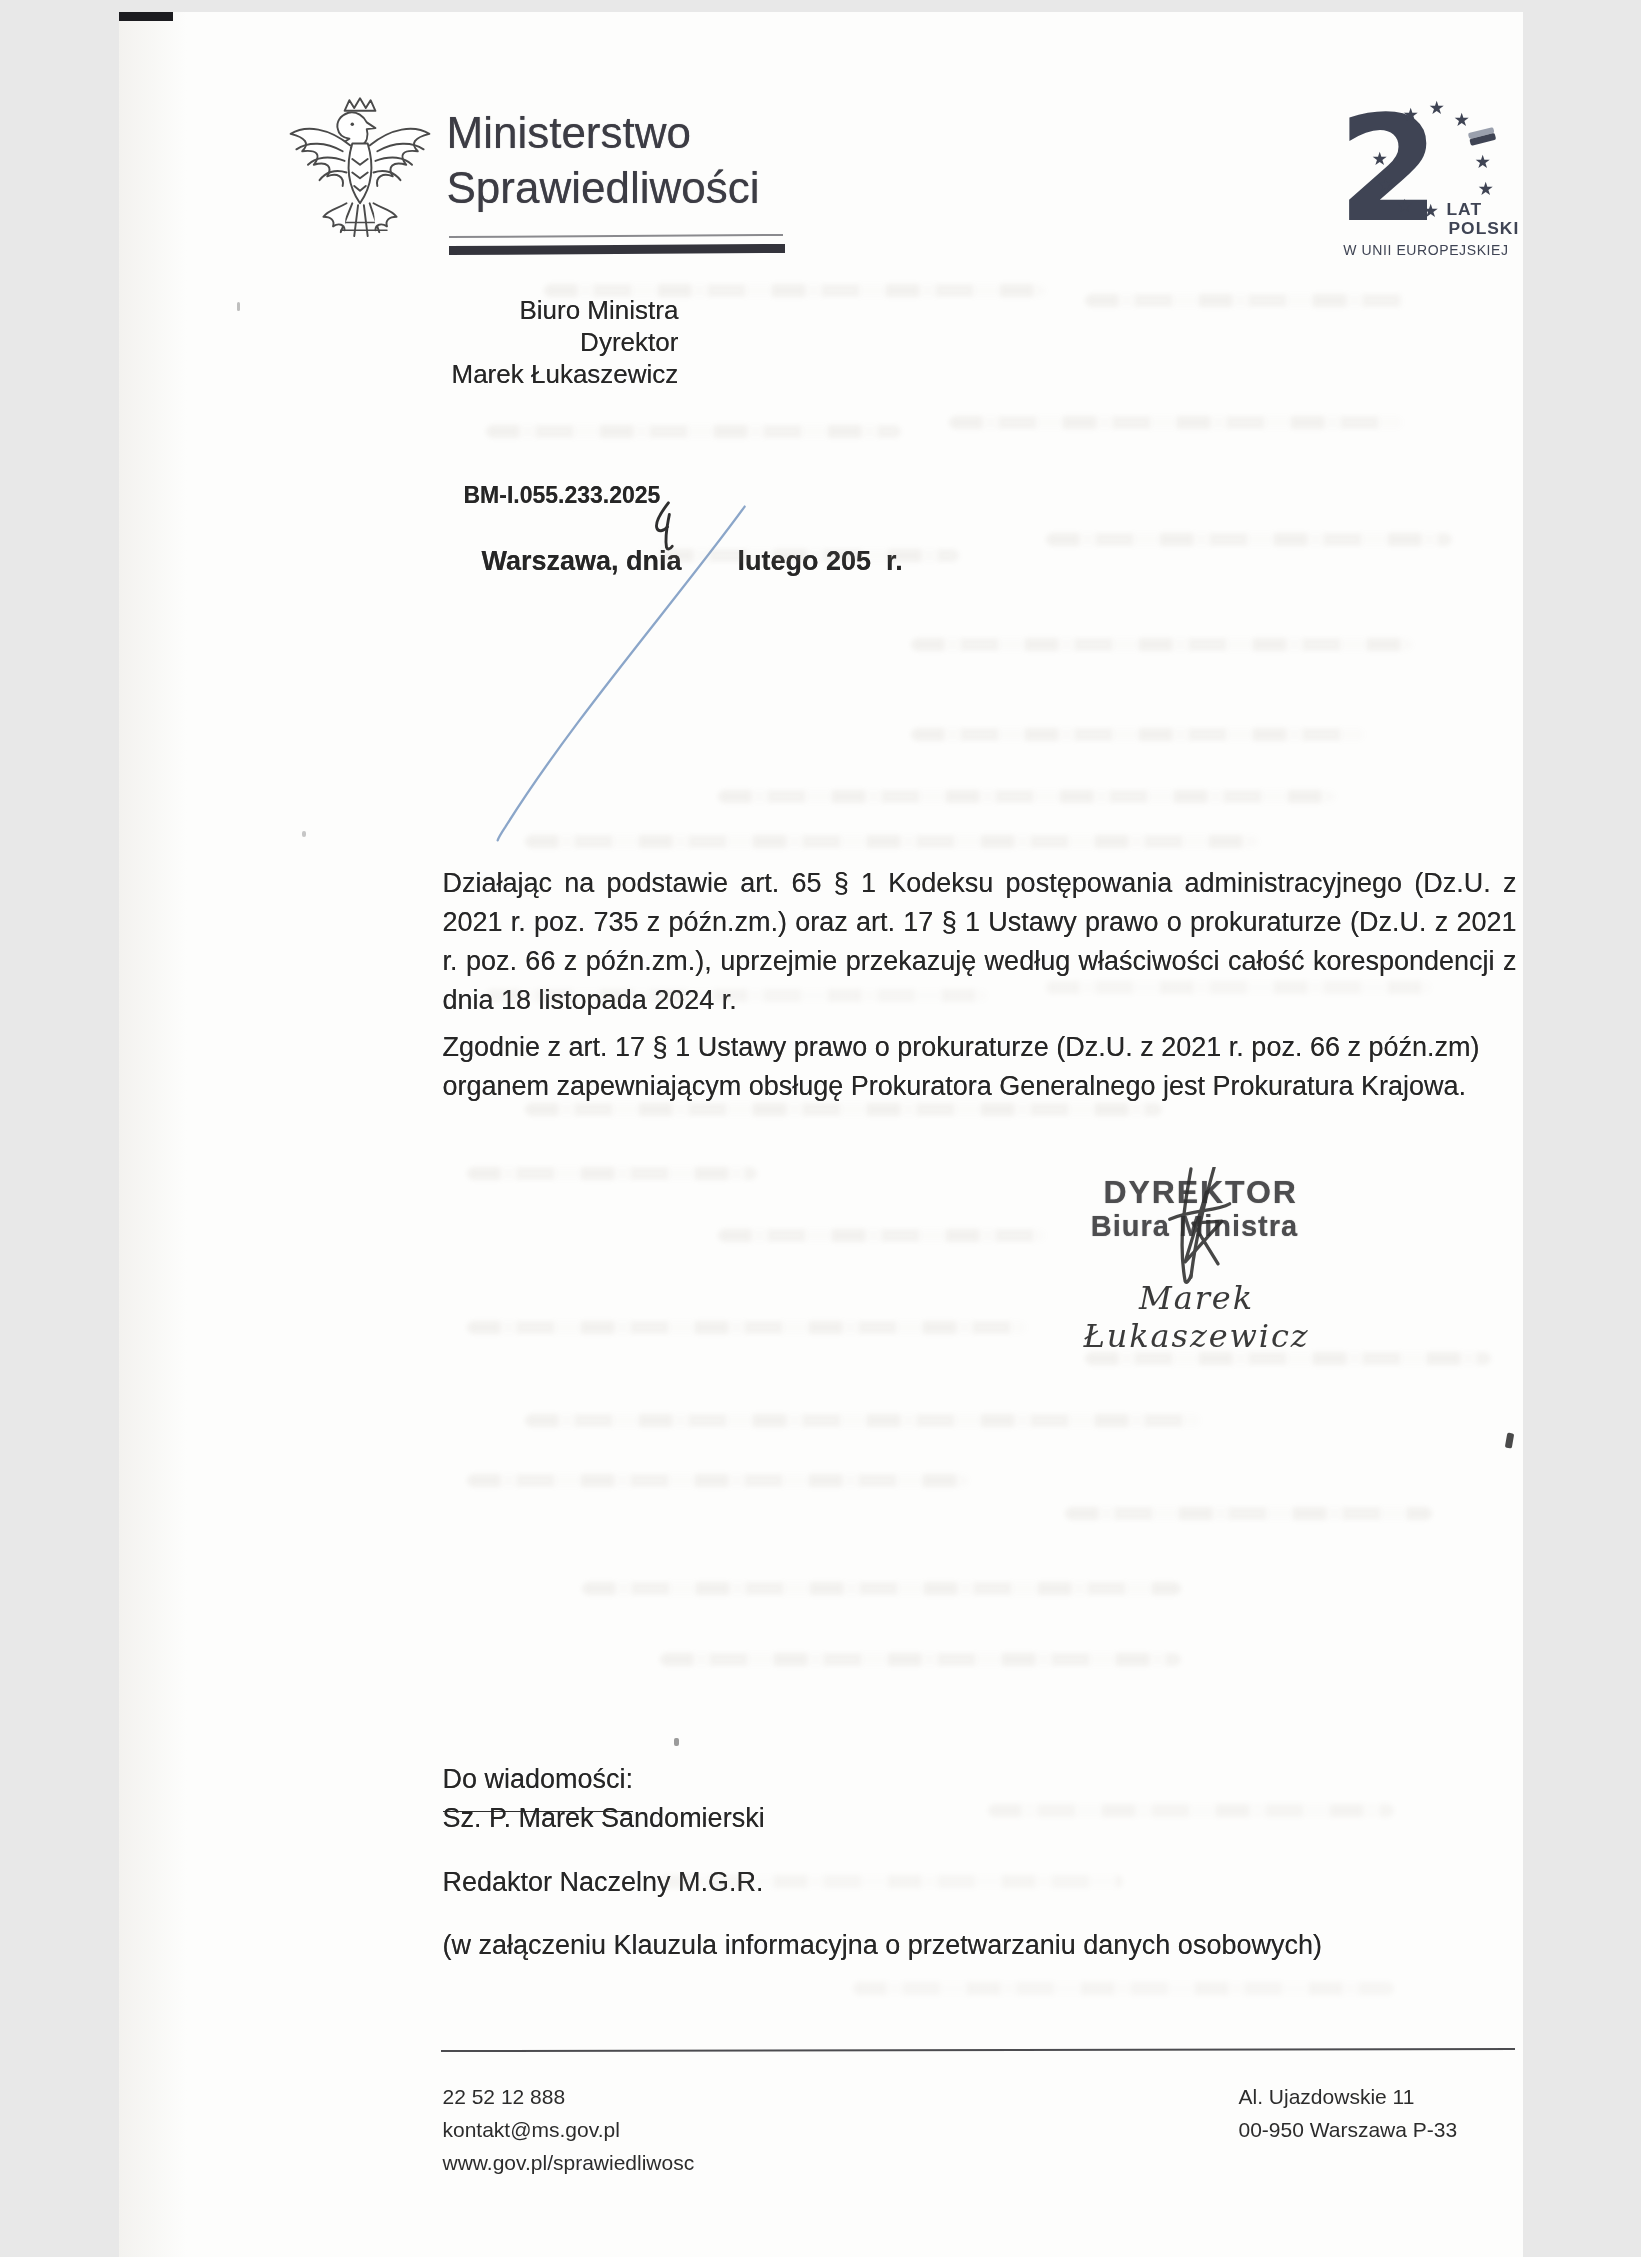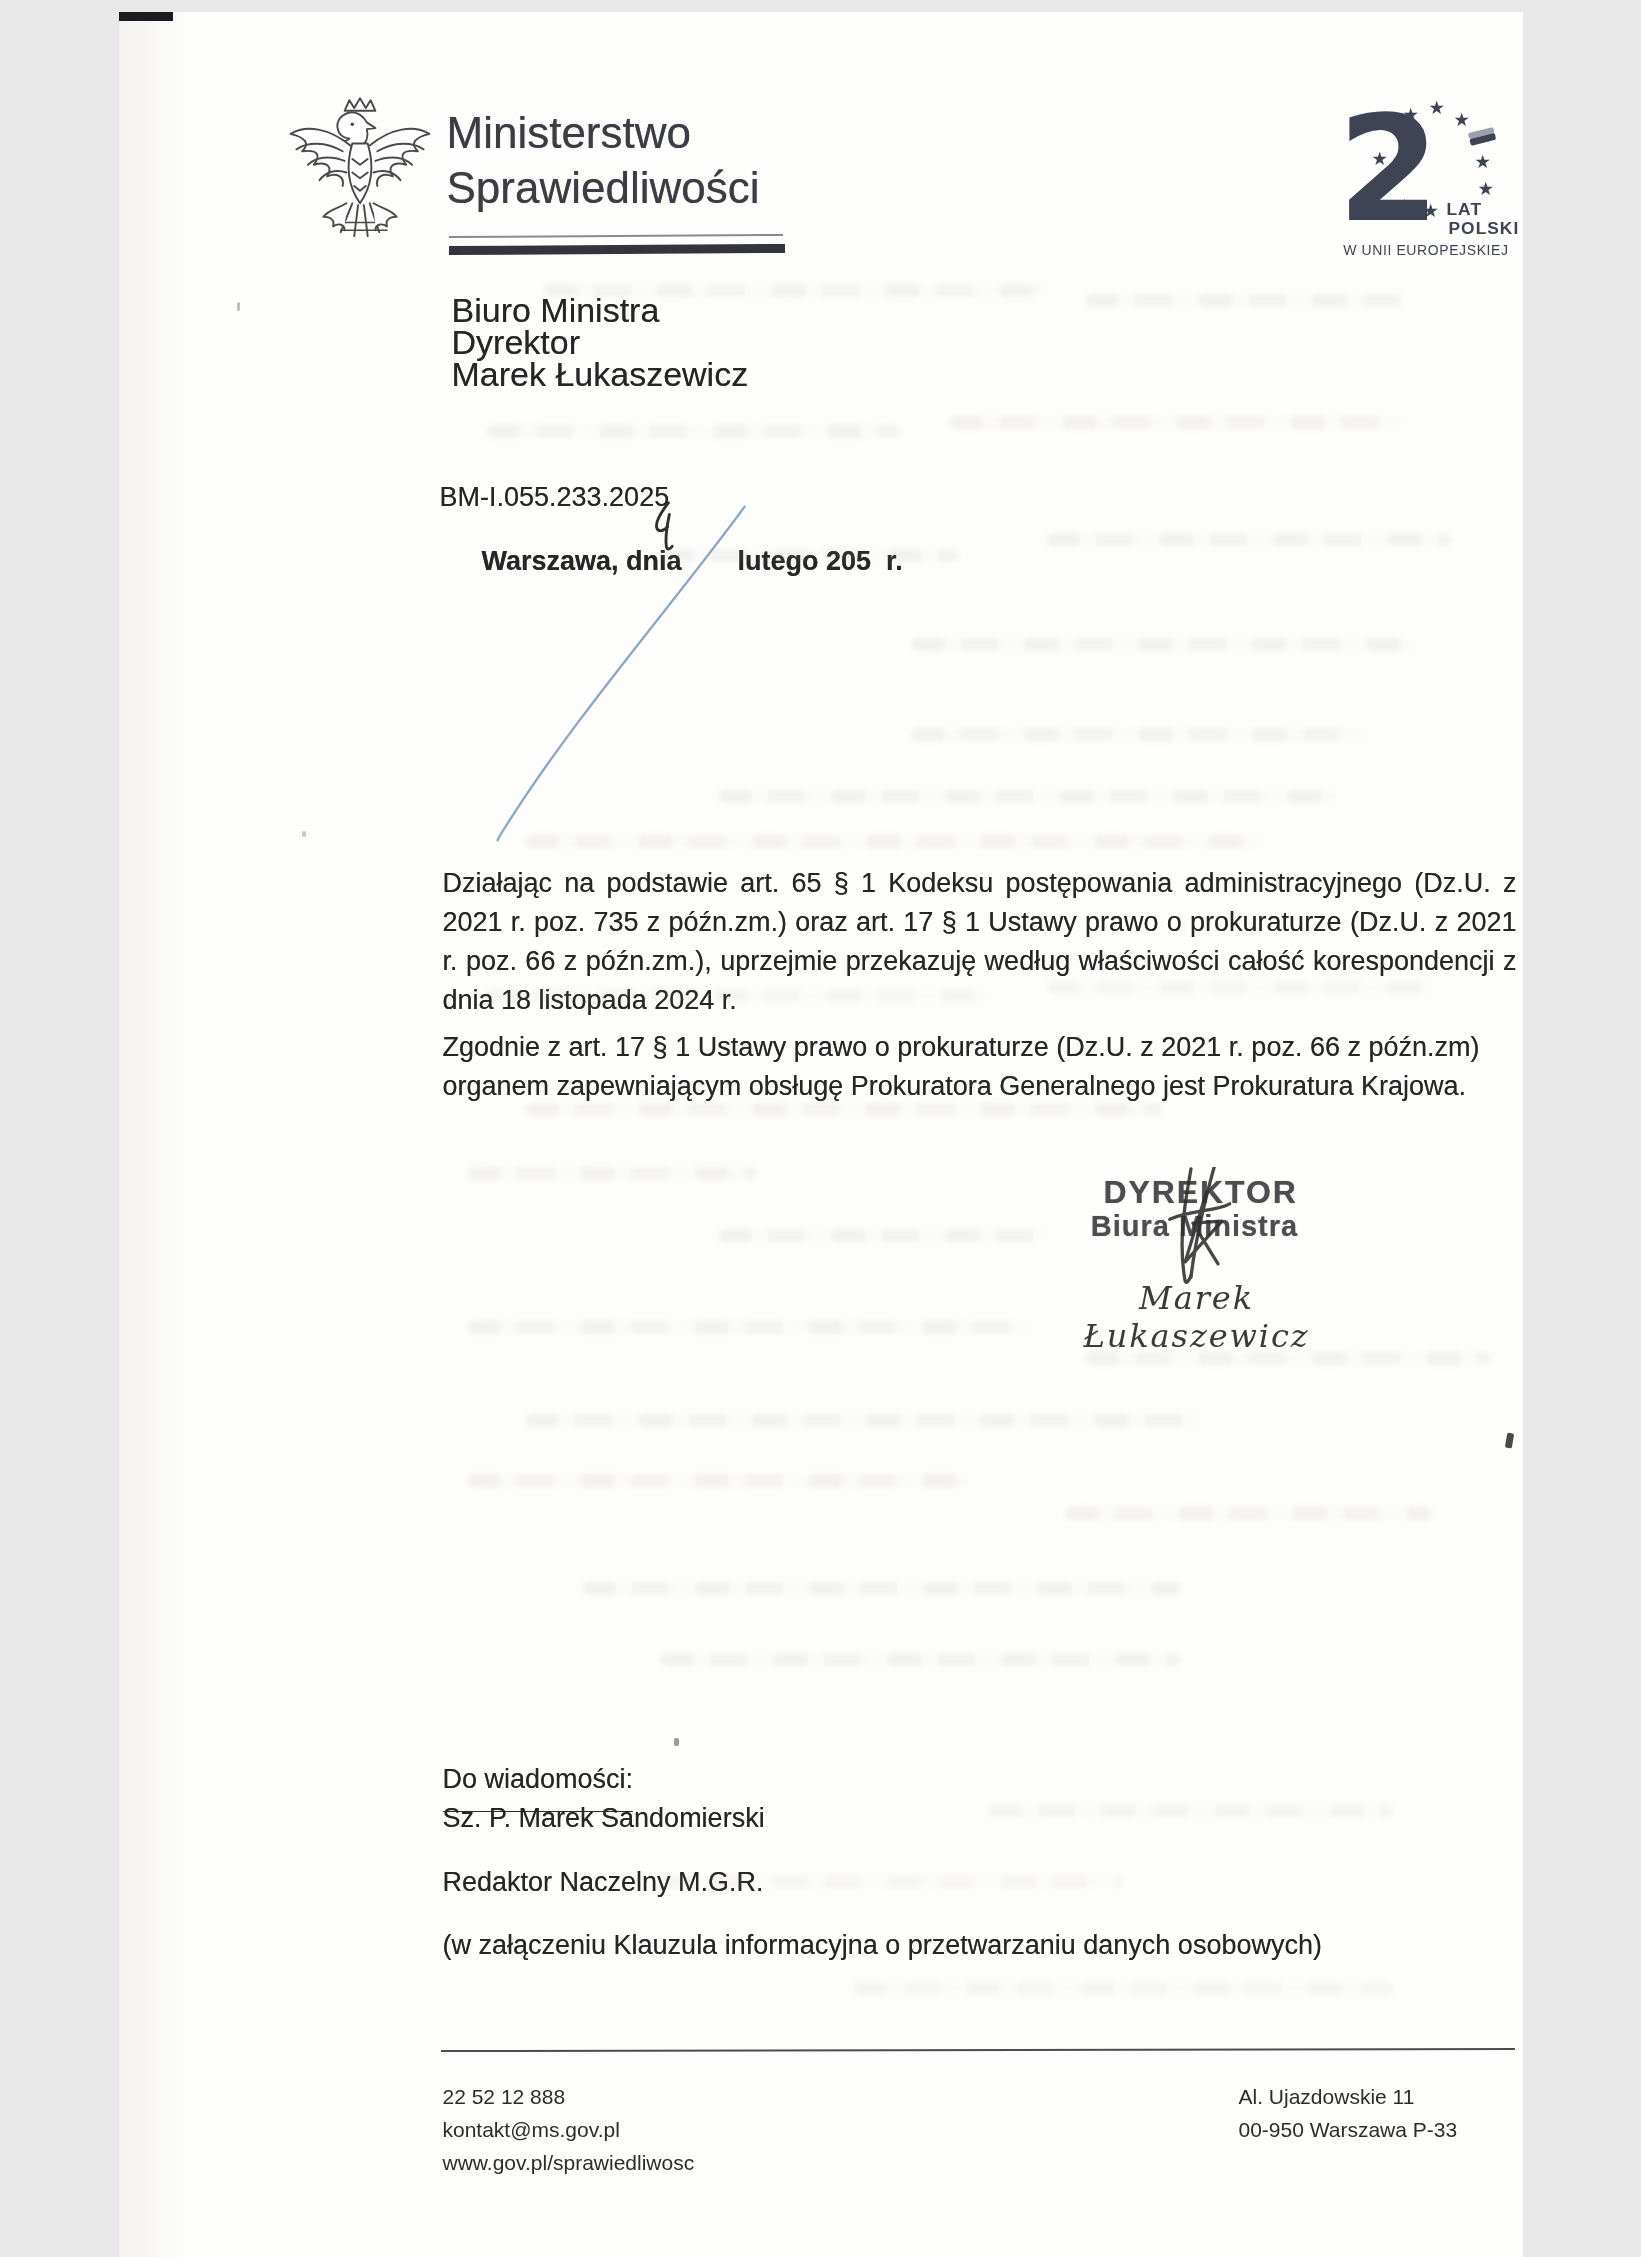--- a/index.html
+++ b/index.html
@@ -19,22 +19,22 @@
   .anniv{left:1215px;top:70px;width:217px;height:193px;color:#3f4454;}
   .anniv .two{position:absolute;left:3.9px;top:13.5px;font-size:147px;line-height:147px;font-weight:bold;font-family:"DejaVu Sans",sans-serif;color:#3f4454;}
   .anniv .star{position:absolute;font-size:18.3px;line-height:18.3px;color:#3f4454;}
   .anniv .flag{position:absolute;left:135px;top:48px;width:26px;height:12.6px;transform:rotate(-14deg);}
   .anniv .flag .t{position:absolute;left:0;top:0;width:100%;height:5.8px;background:#9aa0ad;border-radius:1.9px;}
   .anniv .flag .b{position:absolute;left:0;top:5.8px;width:100%;height:6.8px;background:#3f4454;border-radius:1.9px;}
   .anniv .lat{position:absolute;left:113px;top:117px;font-size:17.4px;font-weight:bold;letter-spacing:1px;}
   .anniv .polski{position:absolute;left:115px;top:136px;font-size:17.4px;font-weight:bold;letter-spacing:1px;}
   .anniv .wunii{position:absolute;left:9.7px;top:160px;font-size:14px;letter-spacing:0.6px;}
   
-  .sender{left:333px;top:282px;font-size:34px;line-height:32px;}
-  .refnum{left:321px;top:470px;font-size:27px;}
+  .sender{left:333px;top:282px;font-size:26px;line-height:32px;text-align:right;}
+  .refnum{left:345px;top:470px;font-size:23px;font-weight:bold;}
   .dateline{left:333px;top:503px;font-size:27px;white-space:pre;font-weight:bold;}
   .recipient{left:333px;top:633px;font-size:27px;line-height:32px;}
   .para{left:324px;width:1074px;font-size:27px;line-height:39px;margin:0;}
   .p1{top:852px;text-align:justify;}
   .p2{top:1016px;}
   
   .stamp1{left:985px;top:1162px;width:183px;text-align:center;font-size:32px;font-weight:bold;letter-spacing:1.9px;color:#4d4d4f;text-shadow:0 0 1px rgba(77,77,79,.65);}
   .stamp2{left:970px;top:1198px;width:212px;text-align:center;font-size:29px;font-weight:bold;letter-spacing:1px;color:#4d4d4f;text-shadow:0 0 1px rgba(77,77,79,.65);}
   .signed{left:938px;top:1267px;width:280px;text-align:center;font-family:"DejaVu Serif",serif;font-style:italic;font-size:32px;letter-spacing:1.9px;color:#3a3a3a;}
   

